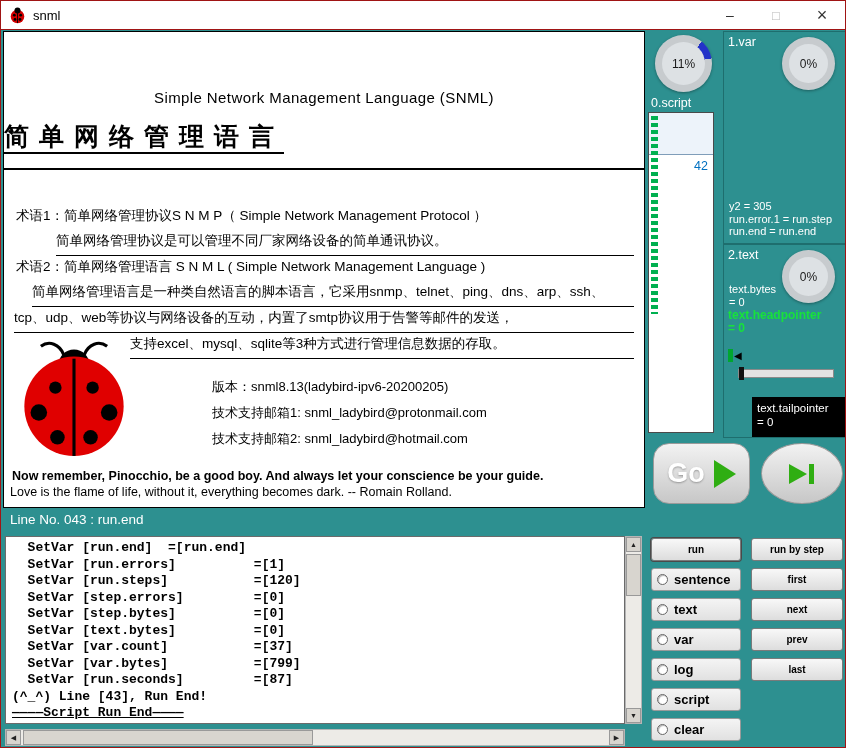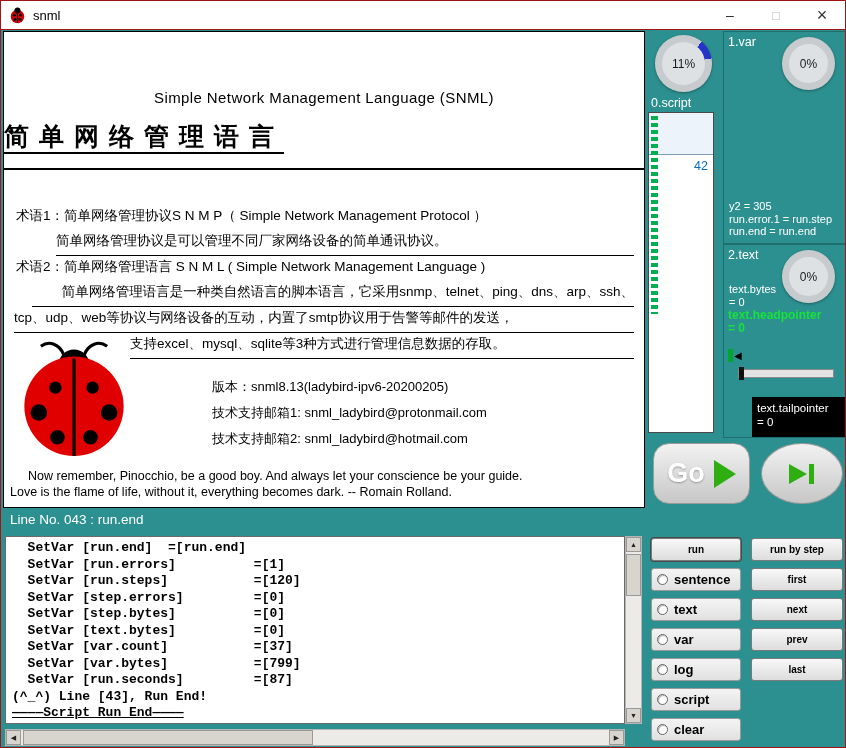--- a/index.html
+++ b/index.html
@@ -18,27 +18,27 @@
   .doc { position:absolute; left:2px; top:30px; width:642px; height:477px; background:#fff; border:1px solid #000; color:#000; }
   .doc .abs { position:absolute; }
   .doc-title-en { top:57px; left:0; width:100%; text-align:center; font-size:15px; letter-spacing:.4px; }
   .doc-title-zh { top:88px; left:0; width:100%; text-align:left; font-family:"DejaVu Serif", serif; font-weight:bold; font-size:25px; letter-spacing:10px; text-decoration:underline; text-underline-offset:7px; }
   .doc-sep { top:136px; left:0; width:100%; border-top:2px solid #000; }
   .term { font-size:13.5px; }
   .u { border-bottom:1px solid #000; padding-bottom:5px; }
   .l-term1 { top:175px; left:12px; }
   .l-term1d { top:200px; left:52px; width:578px; }
   .l-term2 { top:226px; left:12px; }
-  .l-t2d1 { top:251px; left:28px; width:602px;text-align:right; }
+  .l-t2d1 { top:251px; left:28px; width:602px; }
   .l-t2d2 { top:277px; left:10px; width:620px; }
   .l-t2d3 { top:303px; left:126px; width:504px; }
   .l-version { top:346px; left:208px; font-size:13px; }
   .l-email1 { top:372px; left:208px; font-size:13px; }
   .l-email2 { top:398px; left:208px; font-size:13px; }
-  .l-quote1 { top:437px; left:24px; font-size:12.5px; }
+  .l-quote1 { top:437px; left:8px; font-size:12.5px;font-weight:bold; }
   .l-quote2 { top:453px; left:6px; font-size:12.5px; }
   .ladybug { top:306px; left:18px; }
 
   
   .gauge { position:absolute; border-radius:50%; box-shadow:0 1px 3px rgba(0,0,0,.35); }
   .gauge-inner { position:absolute; inset:7px; border-radius:50%; background:#DDE1E4; display:flex; align-items:center; justify-content:center; font-size:12px; color:#1a1a1a; }
   .g-script { left:654px; top:34px; width:57px; height:57px; }
   .g-small { left:58px; top:5px; width:53px; height:53px; }
   .script-label { position:absolute; left:650px; top:95px; color:#fff; font-size:12.5px; }
   .listbox { position:absolute; left:647px; top:111px; width:66px; height:321px; background:#fff; border:1px solid #4a4a4a; }

